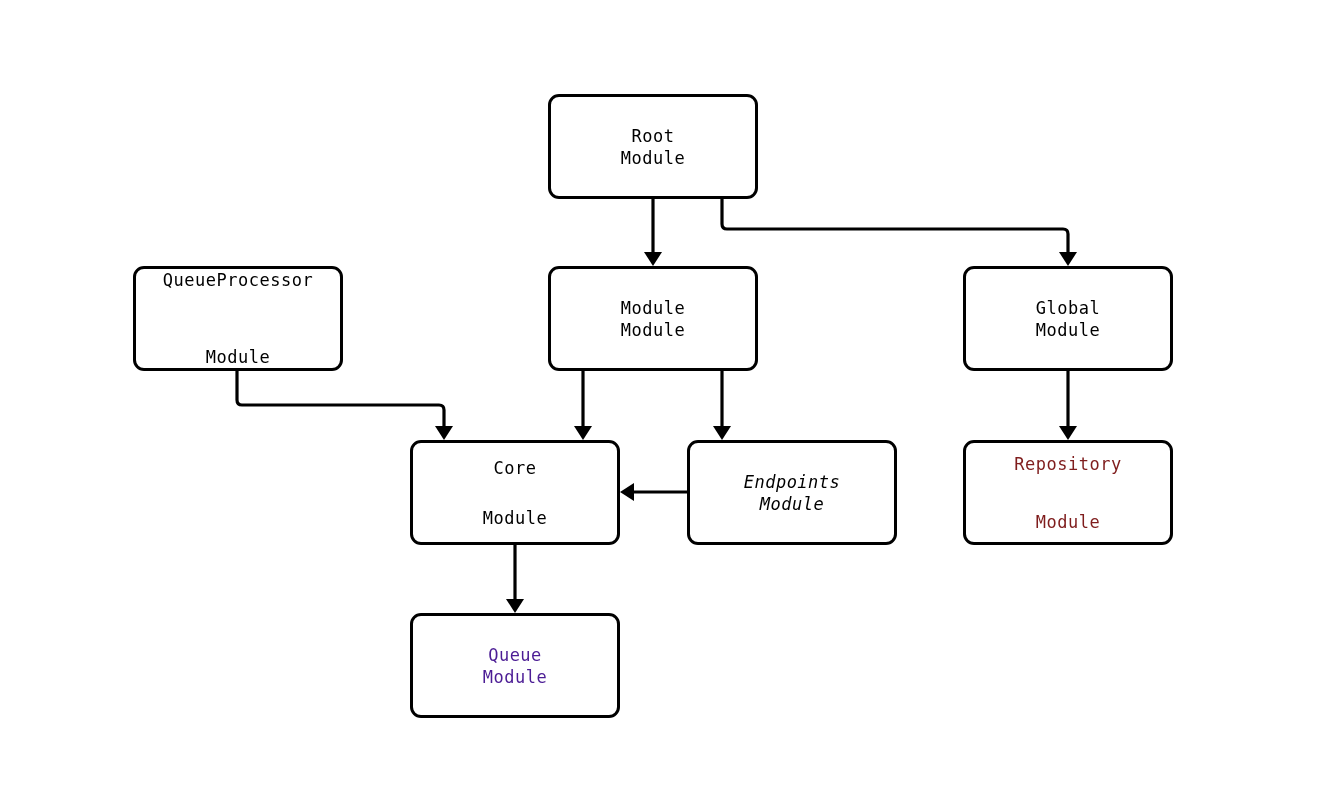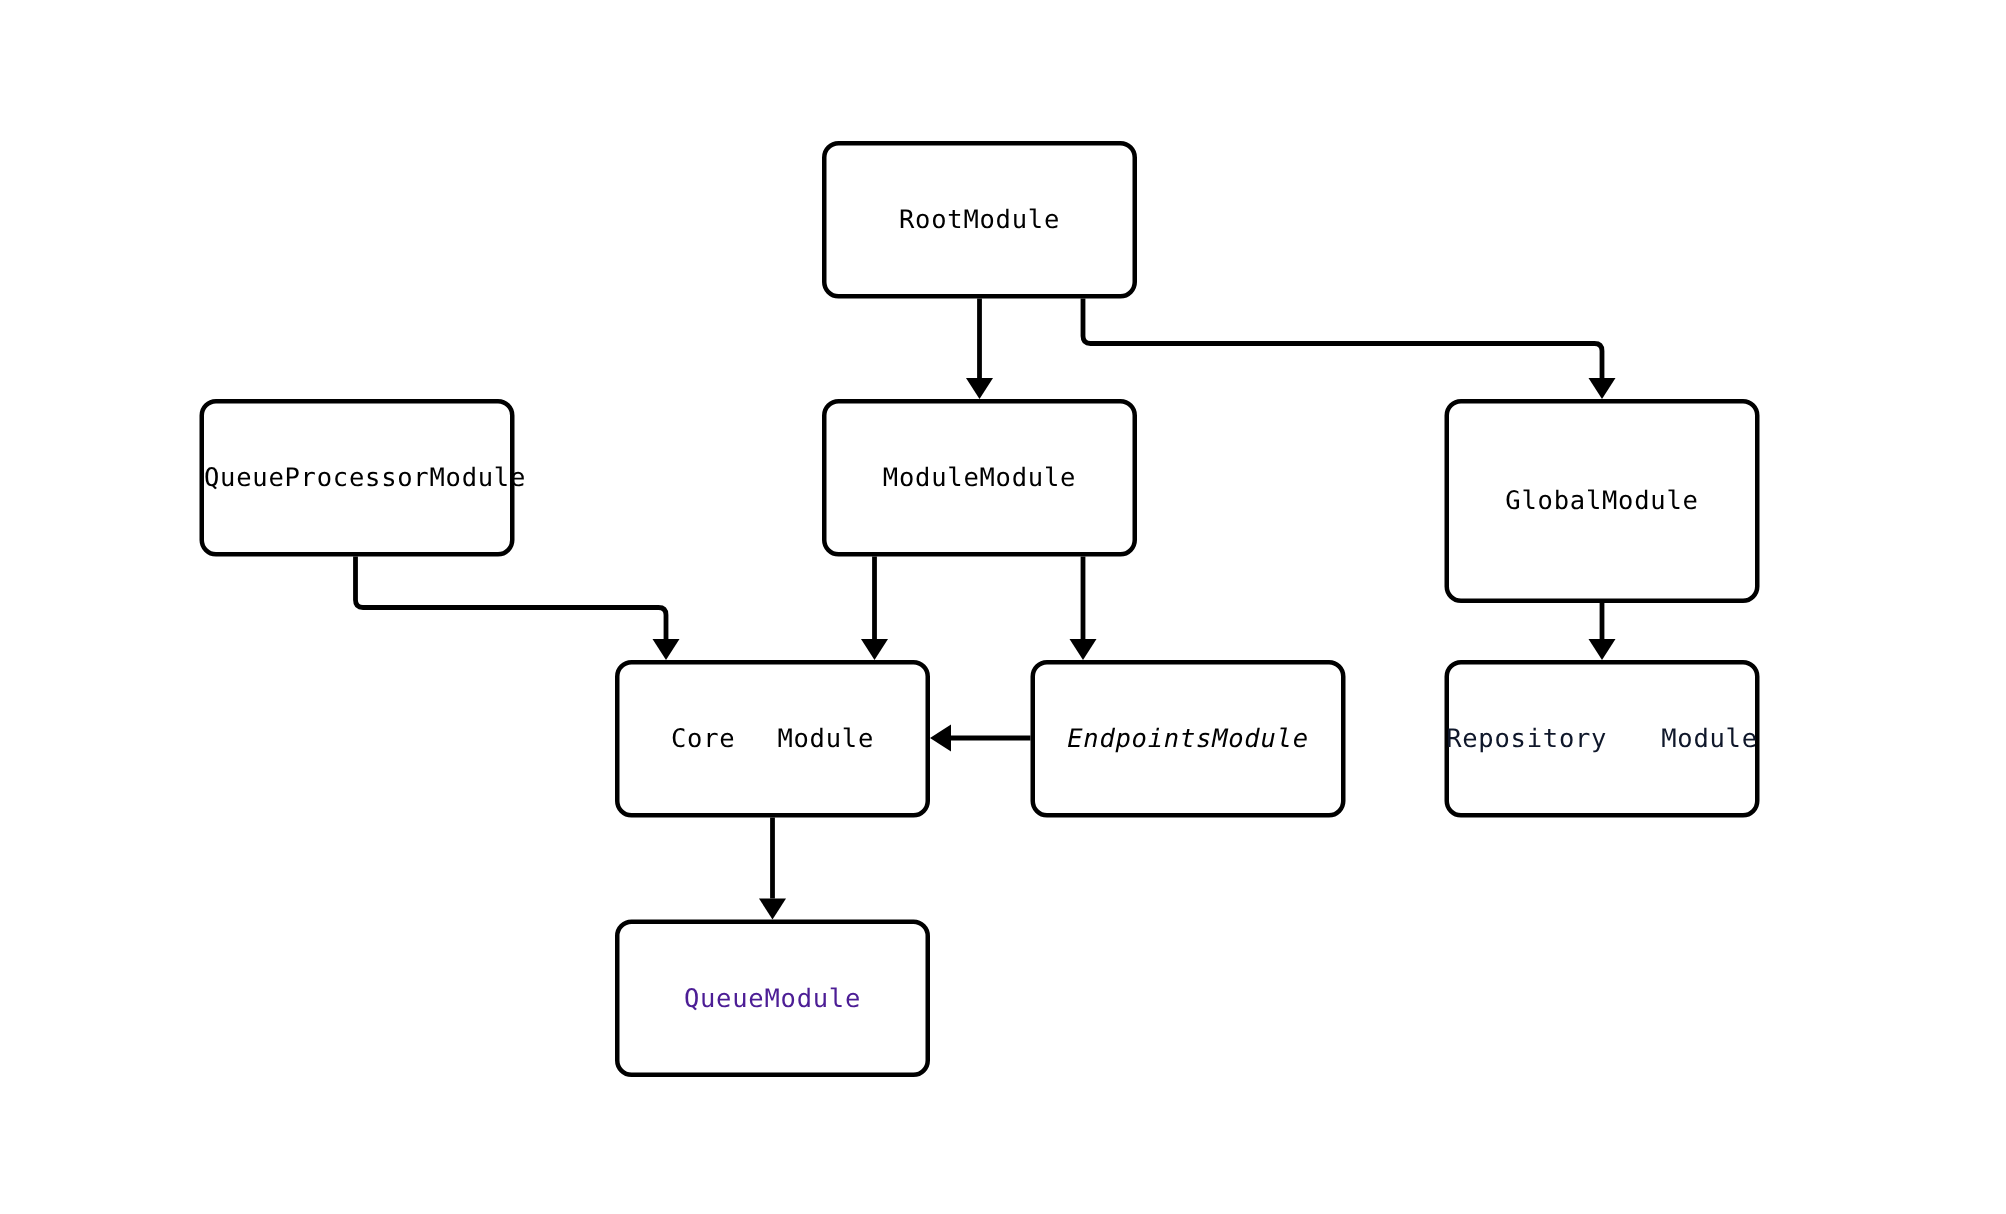--- a/index.html
+++ b/index.html
@@ -29,21 +29,21 @@
     height: 809px;
     pointer-events: none;
   }
   .node {
     position: absolute;
     box-sizing: border-box;
     background: #ffffff;
     border: 3px solid #000000;
     border-radius: 11px;
     display: flex;
-    flex-direction: row;
+    flex-direction: column;
     align-items: center;
     justify-content: center;
     color: #000000;
     font-size: 17px;
     line-height: 22px;
     letter-spacing: 0.5px;
     white-space: pre;
     text-align: center;
     z-index: 2;
   }
@@ -112,36 +112,36 @@
   <div class="node" style="left: 133px; top: 266px; width: 210px; height: 105px; background: rgb(255, 255, 255); border-color: rgb(0, 0, 0); color: rgb(0, 0, 0); justify-content: space-between;">
     <span class="node-label">QueueProcessor</span>
     <span class="node-label">Module</span>
   </div>
 
   <div class="node" style="left: 548px; top: 266px; width: 210px; height: 105px; background: rgb(255, 255, 255); border-color: rgb(0, 0, 0); color: rgb(0, 0, 0);">
     <span class="node-label">Module</span>
     <span class="node-label">Module</span>
   </div>
 
-  <div class="node" style="left: 963px; top: 266px; width: 210px; height: 136px; background: rgb(255, 255, 255); border-color: rgb(0, 0, 0); color: rgb(0, 0, 0);">
+  <div class="node" style="left: 963px; top: 266px; width: 210px; height: 105px; background: rgb(255, 255, 255); border-color: rgb(0, 0, 0); color: rgb(0, 0, 0);">
     <span class="node-label">Global</span>
     <span class="node-label">Module</span>
   </div>
 
   <div class="node" style="left: 410px; top: 440px; width: 210px; height: 105px; background: rgb(255, 255, 255); border-color: rgb(0, 0, 0); color: rgb(0, 0, 0); gap: 28px;">
     <span class="node-label">Core</span>
     <span class="node-label">Module</span>
   </div>
 
   <div class="node" style="left: 687px; top: 440px; width: 210px; height: 105px; background: rgb(255, 255, 255); border-color: rgb(0, 0, 0); color: rgb(0, 0, 0); font-style: italic;">
     <span class="node-label">Endpoints</span>
     <span class="node-label">Module</span>
   </div>
 
-  <div class="node" style="left: 963px; top: 440px; width: 210px; height: 105px; background: rgb(255, 255, 255); border-color: rgb(0, 0, 0); color: #0f172a; gap: 36px;">
+  <div class="node" style="left: 963px; top: 440px; width: 210px; height: 105px; background: rgb(255, 255, 255); border-color: rgb(0, 0, 0); color: #7f1d1d; gap: 36px;">
     <span class="node-label">Repository</span>
     <span class="node-label">Module</span>
   </div>
 
   <div class="node" style="left: 410px; top: 613px; width: 210px; height: 105px; background: rgb(255, 255, 255); border-color: rgb(0, 0, 0); color: #4c1d95;">
     <span class="node-label">Queue</span>
     <span class="node-label">Module</span>
   </div>
 
 </div>

